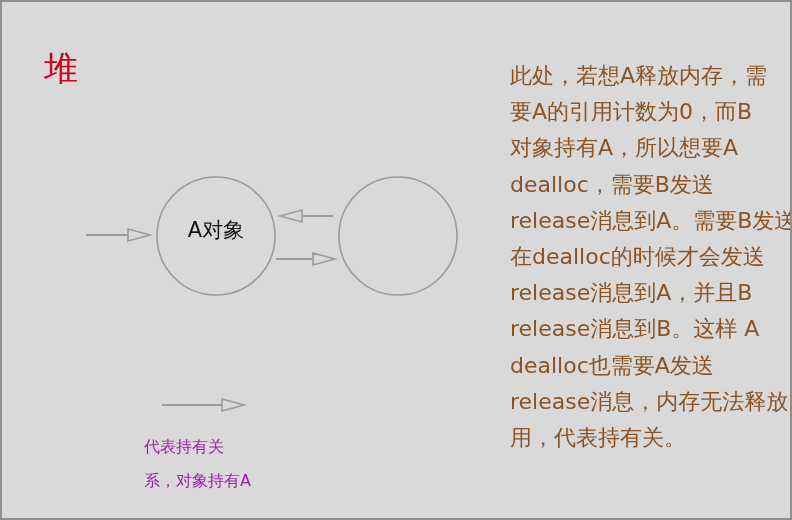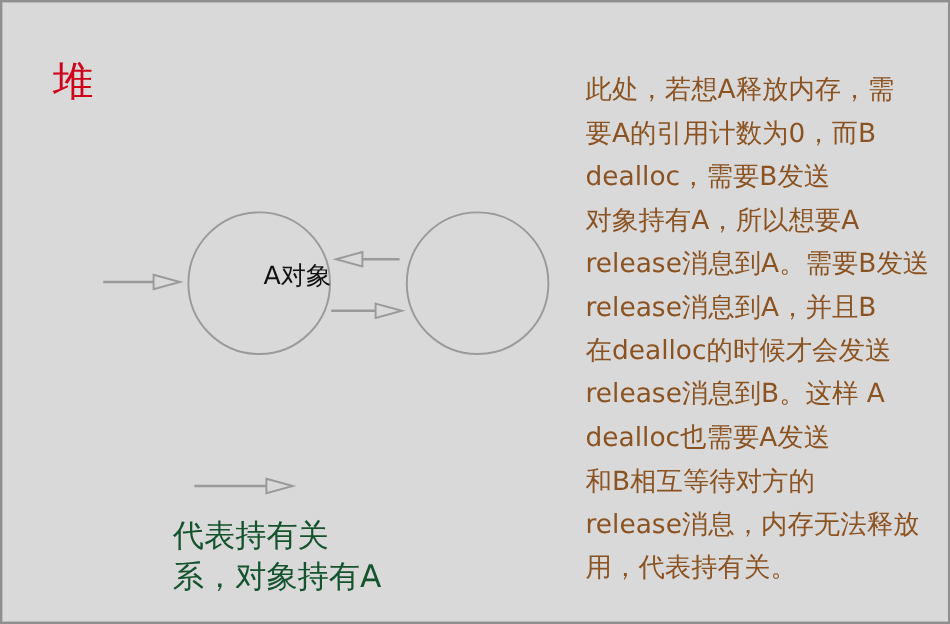--- a/index.html
+++ b/index.html
@@ -16,43 +16,43 @@
       position: absolute;
       left: 42px; top: 46px;
       font-size: 34px;
       line-height: 40px;
       color: #d0021b;
     }
     svg.diagram { position: absolute; left: 0; top: 0; }
     .node-label {
       position: absolute;
       width: 120px;
-      text-align: right;
+      text-align: center;
       font-size: 21px;
       color: #111;
       line-height: 24px;
     }
     .legend-text {
       position: absolute;
       left: 142px; top: 428px;
-      font-size: 26px;
+      font-size: 16px;
       line-height: 34px;
-      color: #14532d;
+      color: #a21caf;
       width: 180px;
     }
     .explain {
       position: absolute;
       left: 486px; top: 56px;
       width: 304px;
       font-size: 22px;
       line-height: 36.2px;
       color: #8b5322;
       white-space: nowrap;
     }
-    .explain div { height: 36.2px; }
+    .explain div { height: 36.2px; margin-left: 22px; }
   </style>
 </head>
 <body>
 
 <div class="slide">
 
   <div class="title">堆</div>
 
   <svg class="diagram" width="792" height="520">
 
@@ -83,25 +83,24 @@
   <div class="node-label" style="left:154px; top:216px;">A对象</div>
 
   <div class="legend-text">
     <div>代表持有关</div>
     <div>系，对象持有A</div>
   </div>
 
   <div class="explain">
     <div>此处，若想A释放内存，需</div>
     <div>要A的引用计数为0，而B</div>
+    <div>对象持有A，所以想要A</div>
     <div>dealloc，需要B发送</div>
-    <div>对象持有A，所以想要A</div>
     <div>release消息到A。需要B发送</div>
+    <div>在dealloc的时候才会发送</div>
     <div>release消息到A，并且B</div>
-    <div>在dealloc的时候才会发送</div>
     <div>release消息到B。这样 A</div>
     <div>dealloc也需要A发送</div>
-    <div>和B相互等待对方的</div>
     <div>release消息，内存无法释放</div>
     <div>用，代表持有关。</div>
   </div>
 
 </div>
 
 </body></html>

